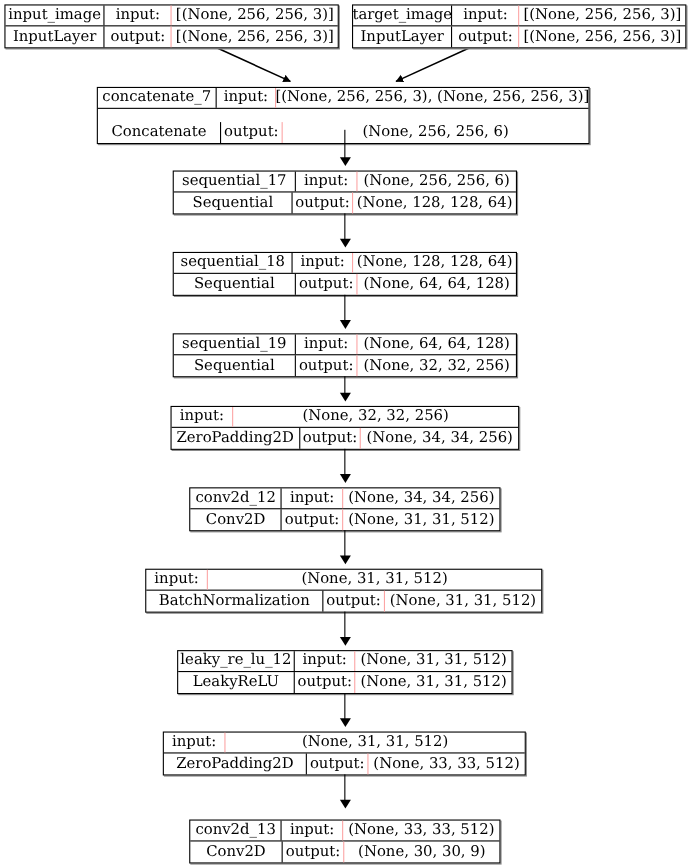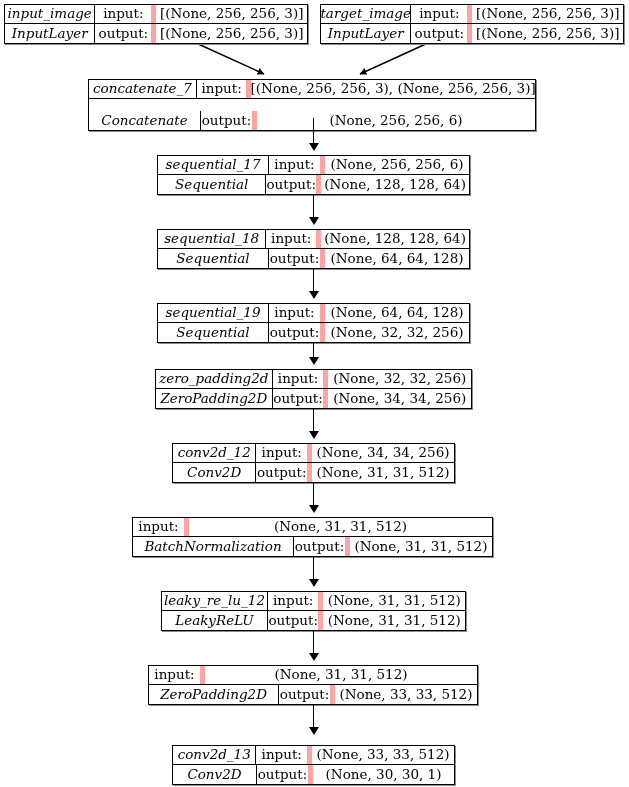--- a/index.html
+++ b/index.html
@@ -50,24 +50,23 @@
     justify-content: center;
     font-size: 13.5px;
     line-height: 1;
     color: #000000;
     white-space: nowrap;
     overflow: hidden;
     padding: 0 5px;
   }
   .cell.c-name {
     border-right: 1px solid #000000;
-    font-style: italic;
   }
   .cell.c-label {
-    border-right: 5px solid #fca5a5;
+    border-right: 1px solid #fca5a5;
   }
   .cell.c-shape {
     flex: 1 1 auto;
   }
 
   
   .edge-line {
     position: absolute;
     background: #000000;
   }
@@ -174,21 +173,20 @@
           <div class="cell c-shape">(None, 64, 64, 128)</div>
         </div>
         <div class="node-row bottom">
           <div class="cell c-name" style="width: 111px;">Sequential</div>
           <div class="cell c-label" style="width: 56px;">output:</div>
           <div class="cell c-shape">(None, 32, 32, 256)</div>
         </div>
       </div>
       <div class="node" style="left: 155px; top: 369px; width: 317px;">
         <div class="node-row top">
-          <div class="cell c-name" style="width: 117px;">zero_padding2d</div>
           <div class="cell c-label" style="width: 56px;">input:</div>
           <div class="cell c-shape">(None, 32, 32, 256)</div>
         </div>
         <div class="node-row bottom">
           <div class="cell c-name" style="width: 117px;">ZeroPadding2D</div>
           <div class="cell c-label" style="width: 56px;">output:</div>
           <div class="cell c-shape">(None, 34, 34, 256)</div>
         </div>
       </div>
       <div class="node" style="left: 172px; top: 443px; width: 283px;">
@@ -239,21 +237,21 @@
       </div>
       <div class="node" style="left: 172px; top: 745px; width: 283px;">
         <div class="node-row top">
           <div class="cell c-name" style="width: 84px;">conv2d_13</div>
           <div class="cell c-label" style="width: 56px;">input:</div>
           <div class="cell c-shape">(None, 33, 33, 512)</div>
         </div>
         <div class="node-row bottom">
           <div class="cell c-name" style="width: 84px;">Conv2D</div>
           <div class="cell c-label" style="width: 56px;">output:</div>
-          <div class="cell c-shape">(None, 30, 30, 1)</div>
+          <div class="cell c-shape">(None, 30, 30, 9)</div>
         </div>
       </div>
     </div>
   <div id="edge-layer">
       <div class="edge-line edge-v" style="left: 313px; top: 118px; height: 26px;"></div>
       <div class="arrowhead" style="left: 308.5px; top: 143px;"></div>
       <div class="edge-line edge-v" style="left: 313px; top: 194px; height: 24px;"></div>
       <div class="arrowhead" style="left: 308.5px; top: 217px;"></div>
       <div class="edge-line edge-v" style="left: 313px; top: 268px; height: 24px;"></div>
       <div class="arrowhead" style="left: 308.5px; top: 291px;"></div>

